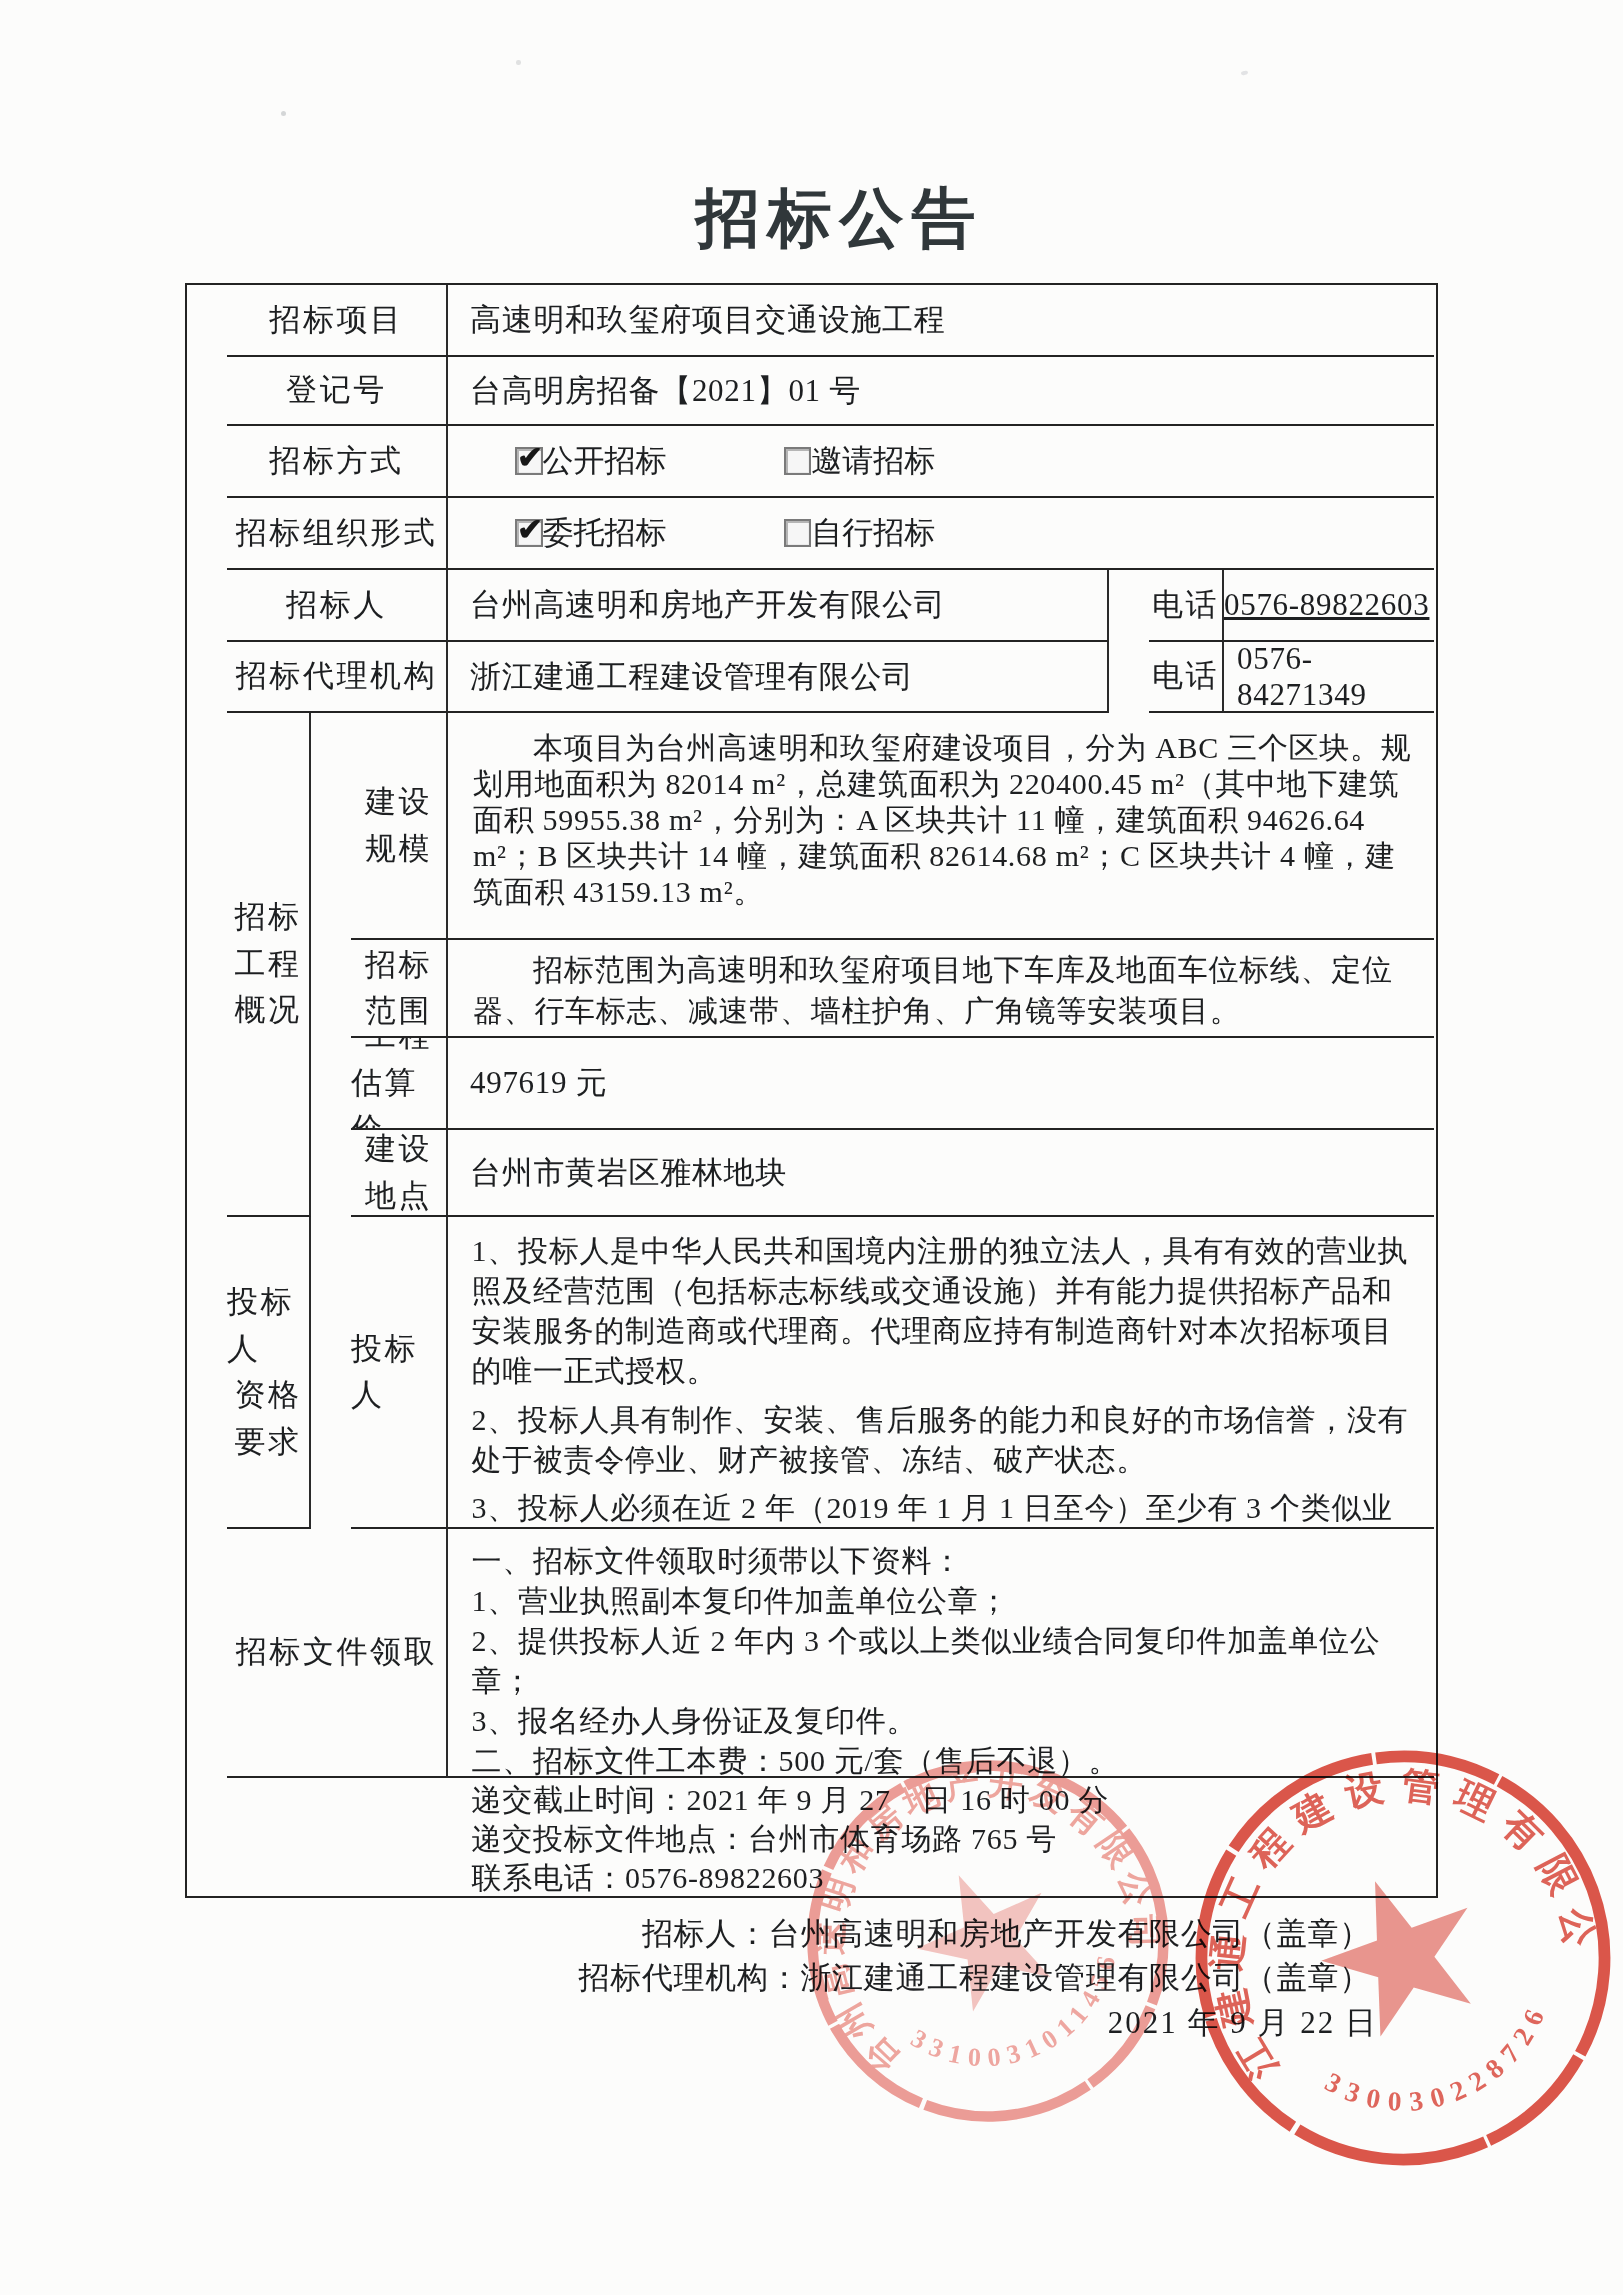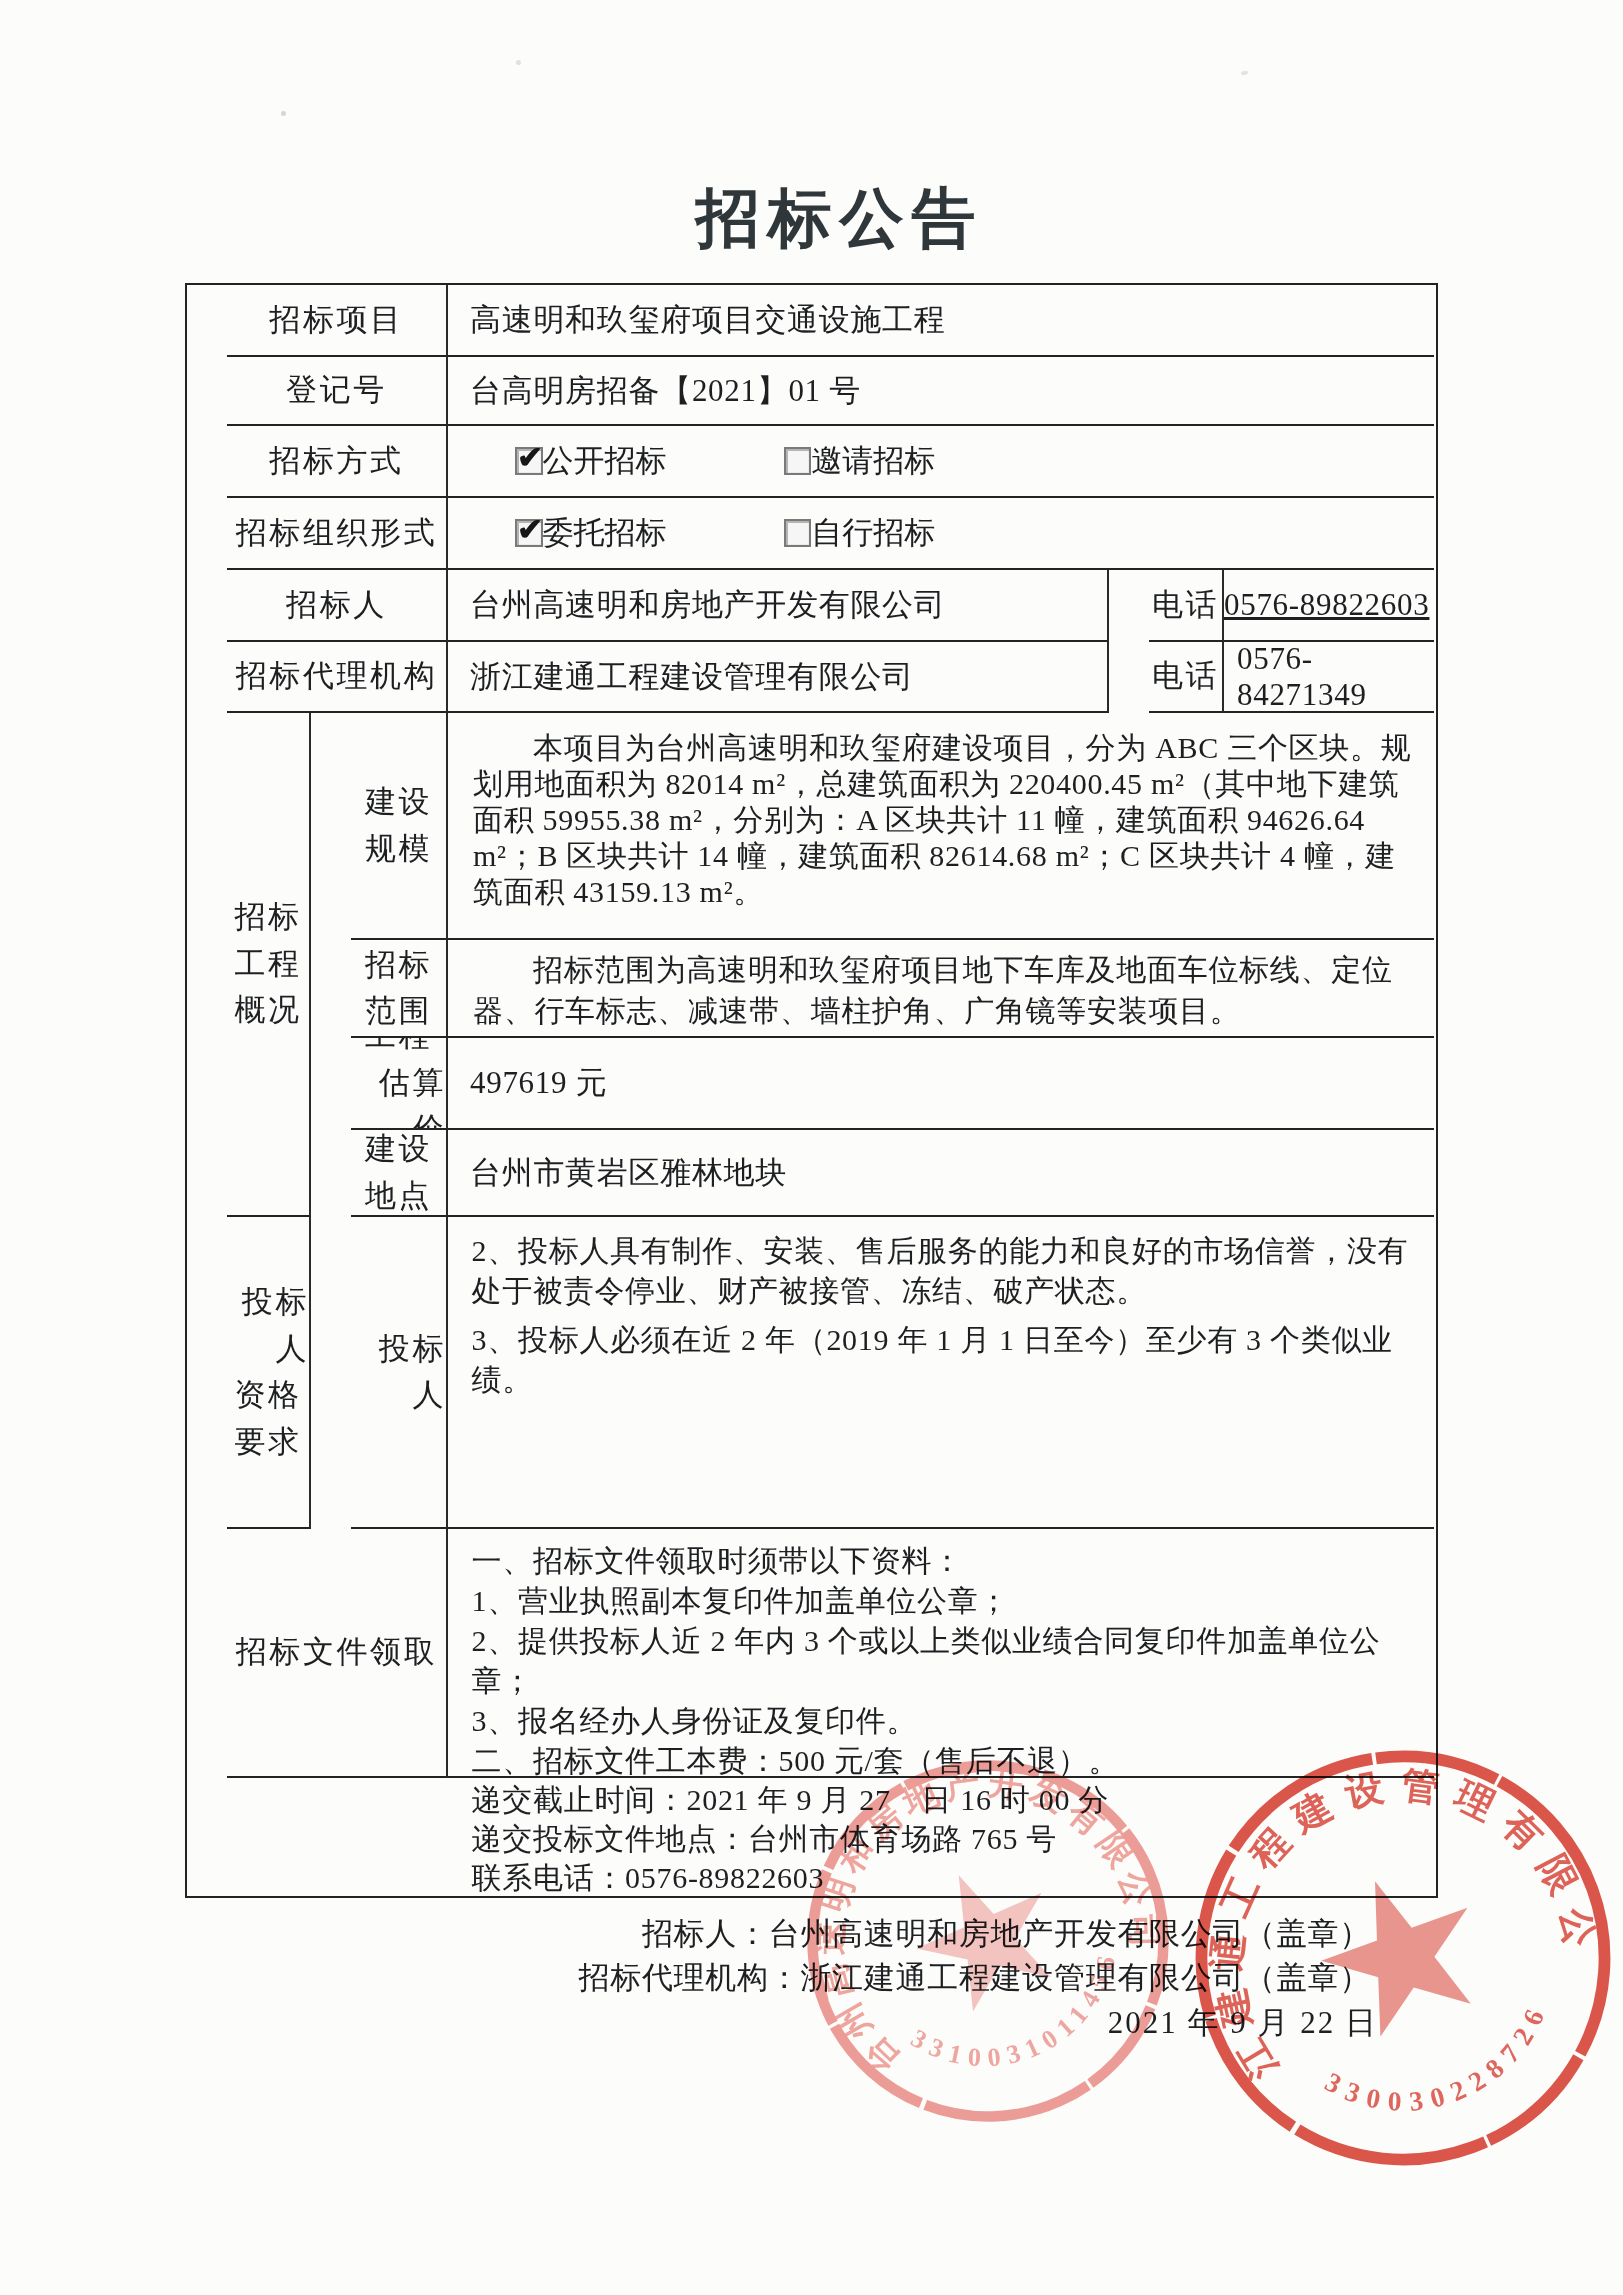--- a/index.html
+++ b/index.html
@@ -19,21 +19,21 @@
     position:absolute;left:185px;top:283px;width:1253px;height:1615px;
     border:2.6px solid #232323;box-sizing:border-box;
     display:grid;
     grid-template-columns:124px 137px 661px 115px 210px;
     grid-template-rows:72px 69px 72px 72px 72px 71px 227px 98px 92px 87px 312px 249px 118px;
   }
   .c{border-right:2px solid #2a2a2a;border-bottom:2.6px solid #232323;box-sizing:border-box;overflow:hidden;}
   .no-r{border-right:none;}
   .no-b{border-bottom:none;}
   .lbl{display:flex;flex-direction:column;align-items:center;justify-content:center;
-       font-size:31px;line-height:1.5;text-align:right;letter-spacing:2.6px;margin-left:40px;}
+       font-size:31px;line-height:1.5;text-align:left;letter-spacing:2.6px;margin-left:40px;}
   .lbl span{display:block;}
   .val{display:flex;align-items:center;padding:0 22px;font-size:31px;letter-spacing:0.7px;}
   .para{font-size:30px;line-height:36px;letter-spacing:0.7px;}
   .p-scale{padding:17px 17px 0 25px;}
   .p-scope{padding:9.2px 17px 0 25px;line-height:41px;}
   .indent{text-indent:2em;}
   .qual{padding:14.4px 17px 0 23.6px;}
   .qual div{font-size:30px;line-height:40px;margin-bottom:8.5px;letter-spacing:0.7px;}
   .pickup{padding:11.8px 17px 0 23.6px;}
   .pickup div{font-size:30px;line-height:40px;letter-spacing:0.7px;}
@@ -137,20 +137,21 @@
   </div>
   <div class="c val no-r" style="grid-column:3/6;grid-row:10">台州市黄岩区雅林地块</div>
 
   <div class="c lbl" style="grid-column:1/2;grid-row:11">
     <span>投标人</span>
     <span>资格</span>
     <span>要求</span>
   </div>
   <div class="c lbl" style="grid-column:2/3;grid-row:11">投标人</div>
   <div class="c qual no-r" style="grid-column:3/6;grid-row:11">
+    <div>1、投标人是中华人民共和国境内注册的独立法人，具有有效的营业执照及经营范围（包括标志标线或交通设施）并有能力提供招标产品和安装服务的制造商或代理商。代理商应持有制造商针对本次招标项目的唯一正式授权。</div>
     <div>2、投标人具有制作、安装、售后服务的能力和良好的市场信誉，没有处于被责令停业、财产被接管、冻结、破产状态。</div>
     <div>3、投标人必须在近 2 年（2019 年 1 月 1 日至今）至少有 3 个类似业绩。</div>
 
   </div>
 
   <div class="c lbl" style="grid-column:1/3;grid-row:12">招标文件领取</div>
   <div class="c pickup no-r" style="grid-column:3/6;grid-row:12">
     <div>一、招标文件领取时须带以下资料：</div>
     <div>1、营业执照副本复印件加盖单位公章；</div>
     <div>2、提供投标人近 2 年内 3 个或以上类似业绩合同复印件加盖单位公章；</div>

